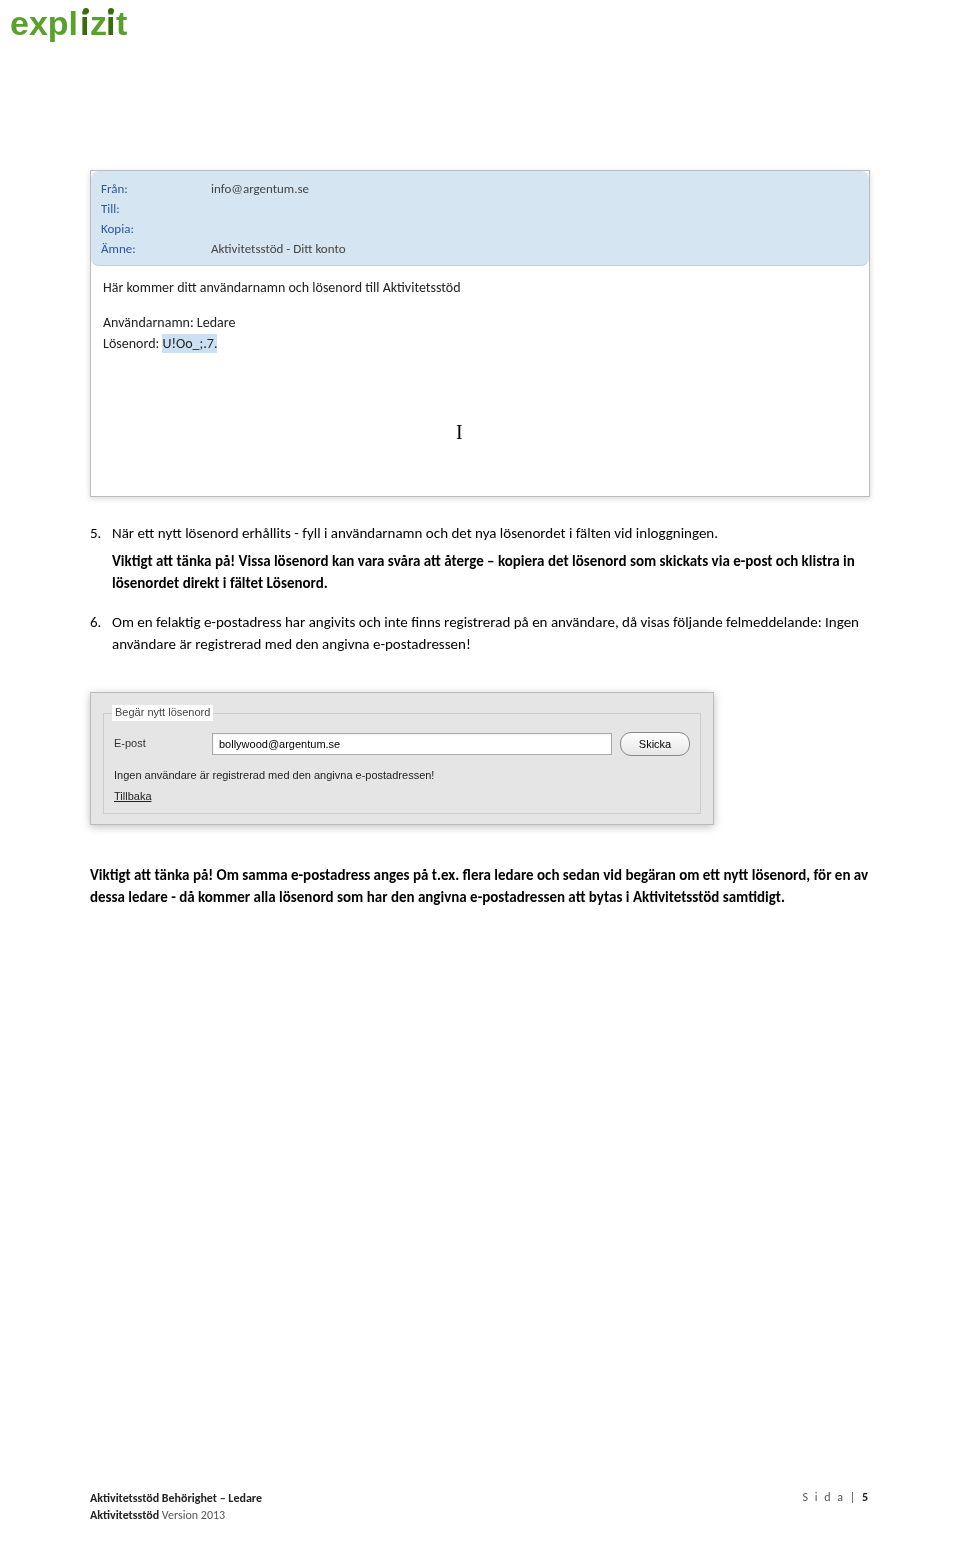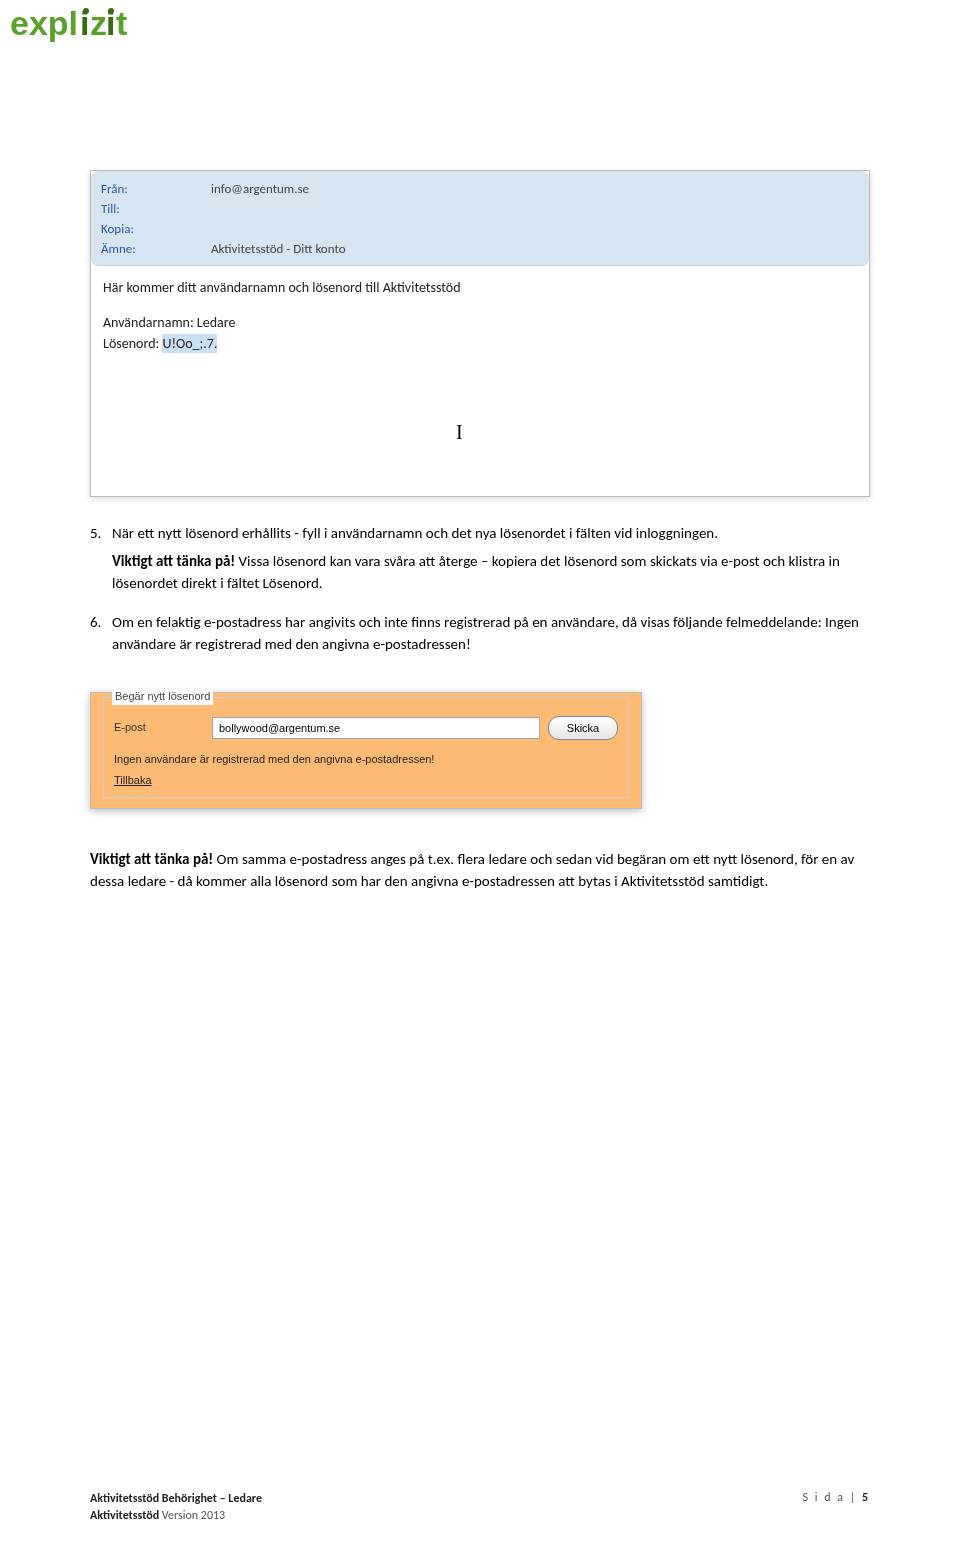--- a/index.html
+++ b/index.html
@@ -71,29 +71,29 @@
       font-size: 15px;
       line-height: 1.45;
       color: #000;
       margin-top: 26px;
     }
     .step-block { margin-bottom: 18px; }
     .step-row { display: flex; }
     .step-num { width: 22px; flex-shrink: 0; }
     .step-body { flex: 1; }
     .important { font-weight: bold; }
-    .after-important { font-weight: normal; }
+    .after-important { font-weight: bold; }
 
     .form-panel {
       margin-top: 36px;
       border: 1px solid #bbb;
       box-shadow: 0 2px 8px rgba(0,0,0,0.25);
-      background: #fdba74;
-      padding: 4px 12px 10px 12px;
-      width: 552px;
+      background: #e5e5e5;
+      padding: 20px 12px 10px 12px;
+      width: 624px;
     }
     .fieldset-like {
       border: 1px solid #ccc;
       padding: 10px 10px 8px 10px;
       position: relative;
       font-family: Verdana, Arial, sans-serif;
     }
     .legend-like {
       position: absolute;
       top: -9px;

